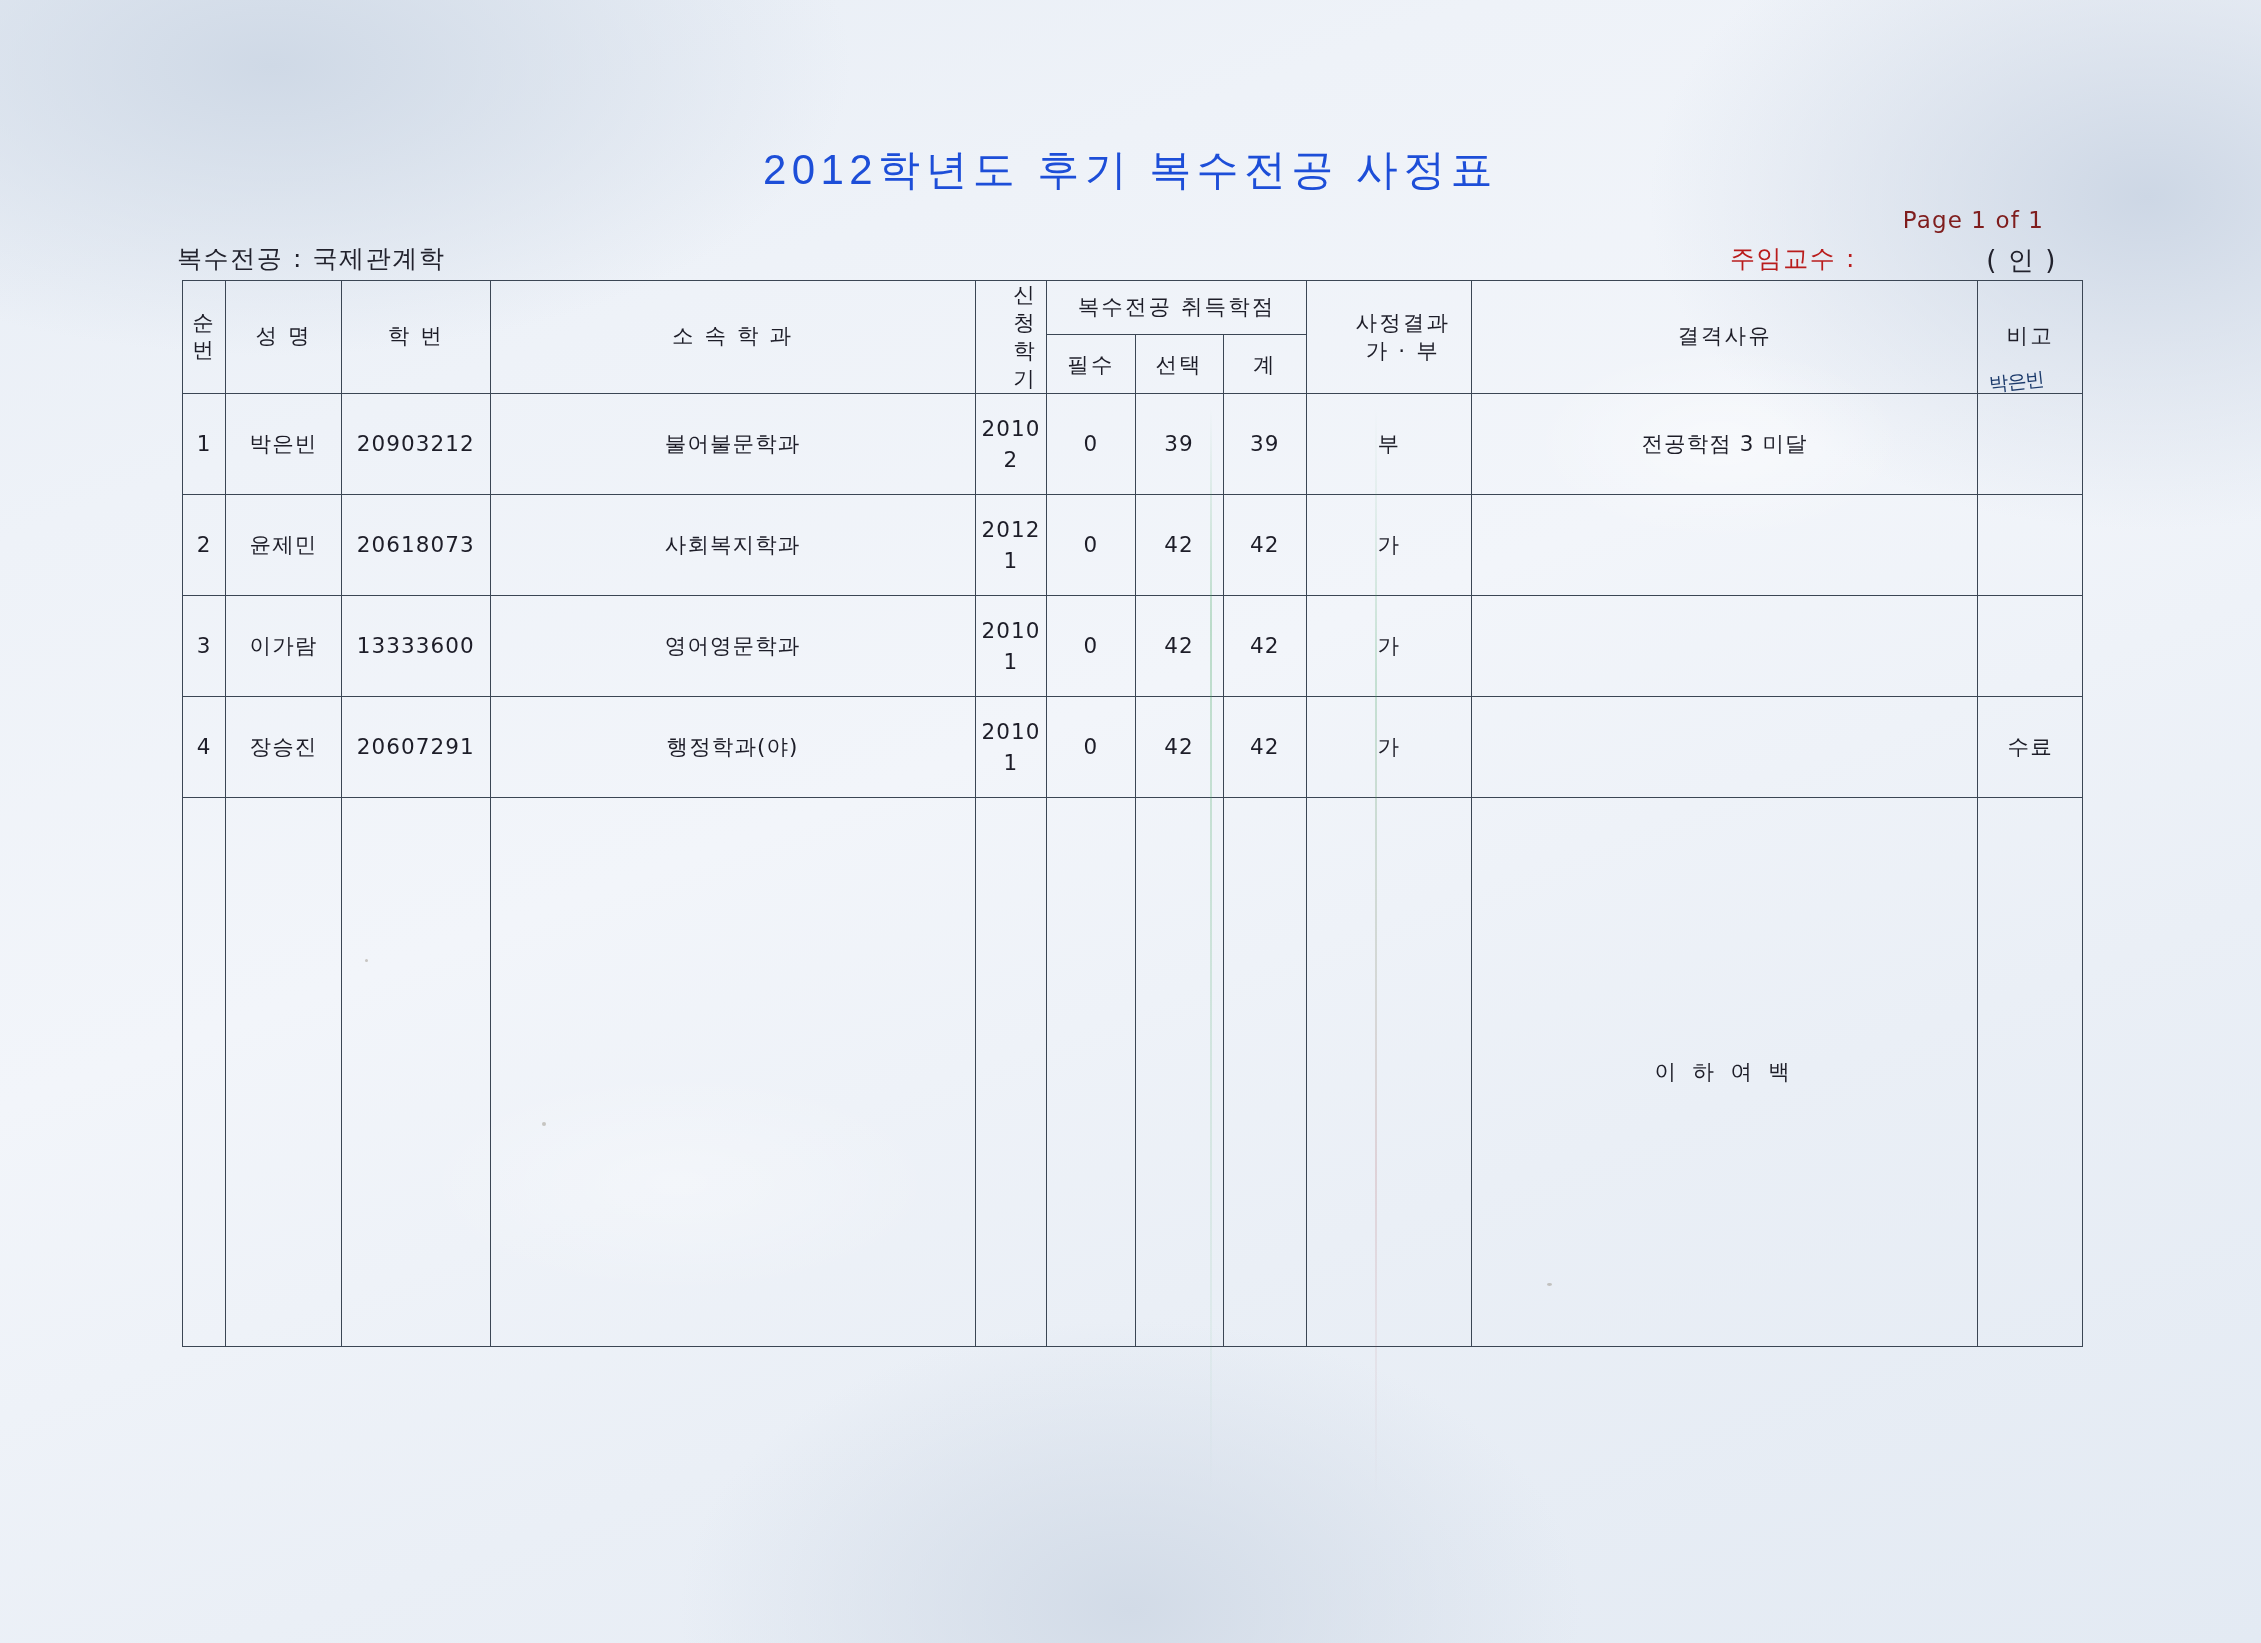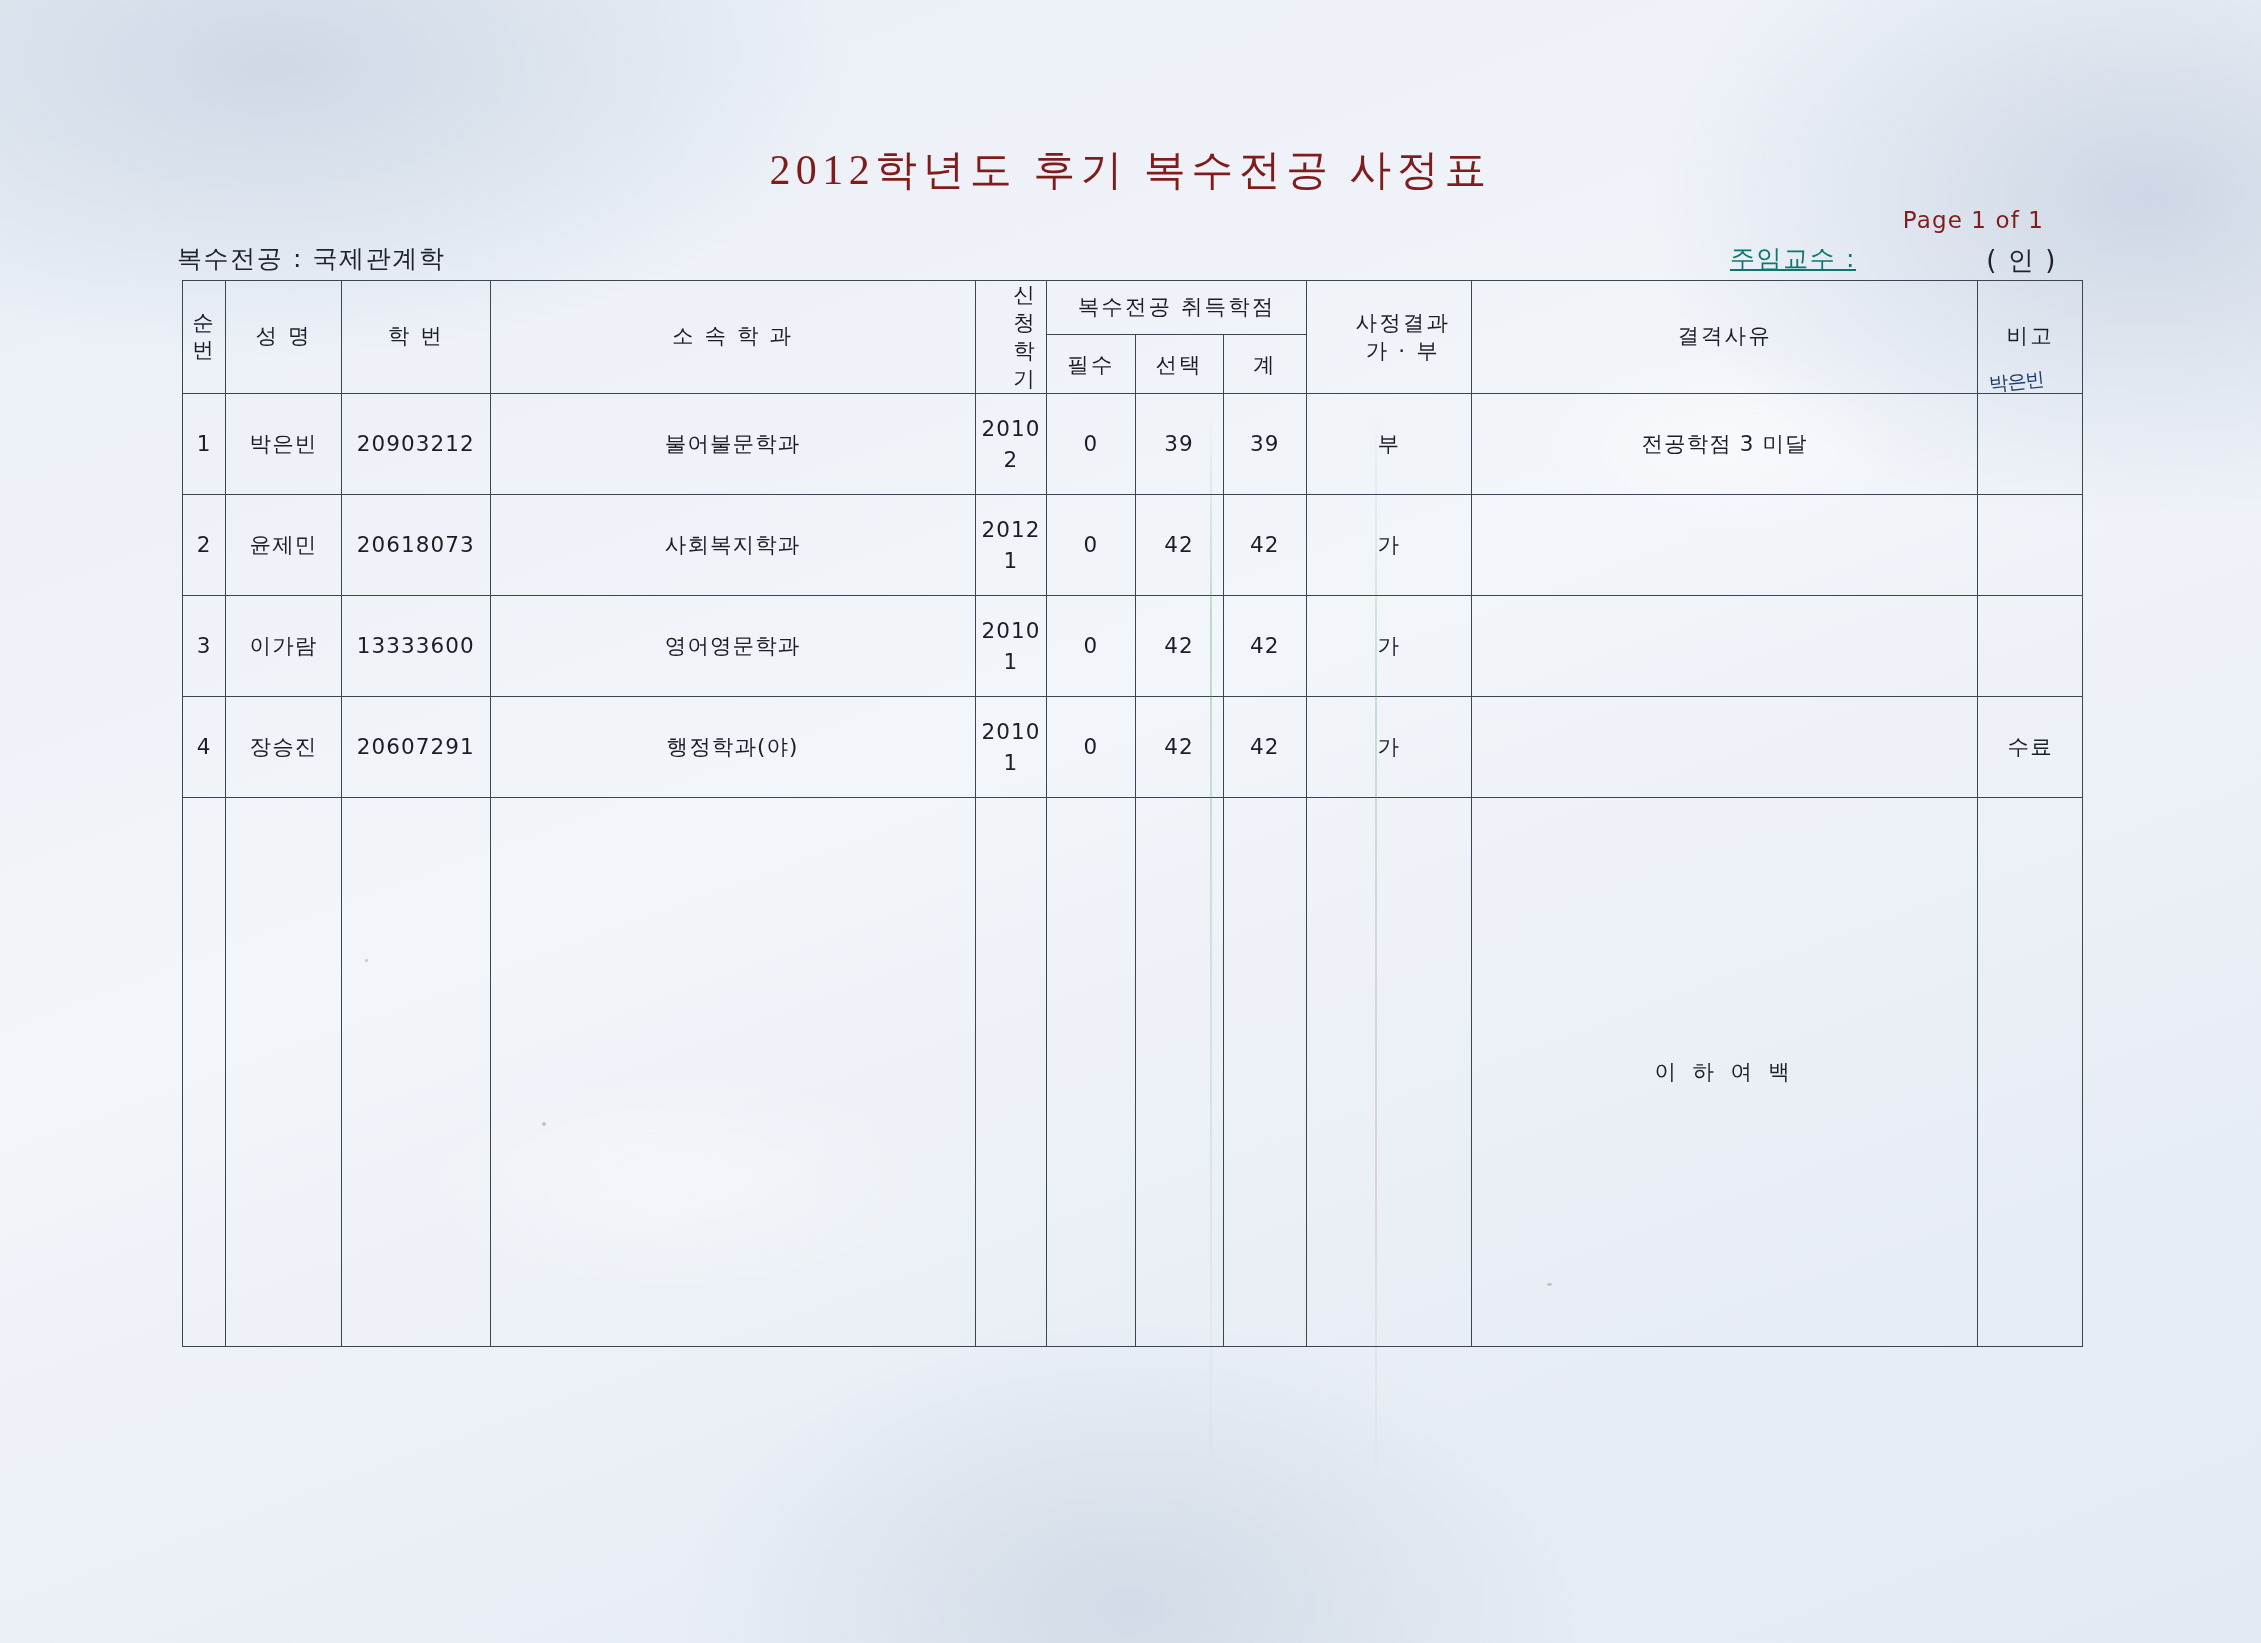--- a/index.html
+++ b/index.html
@@ -37,22 +37,22 @@
     pointer-events: none;
   }
 
   .page-title {
     position: absolute;
     left: 0; right: 0;
     top: 142px;
     text-align: center;
     font-size: 42px;
     letter-spacing: 5.4px;
-    color: #7f1d1d;
-    font-family: Liberation Serif, serif;
+    color: #1d4ed8;
+    font-family: Liberation Sans, sans-serif;
   }
 
   .page-indicator {
     position: absolute;
     right: 217px;
     top: 207px;
     font-size: 23px;
     letter-spacing: 1.1px;
     color: #7f1d1d;
   }
@@ -66,22 +66,21 @@
     color: #22222d;
     text-align: center;
   }
 
   .prof-line {
     position: absolute;
     right: 405px;
     top: 242px;
     font-size: 25px;
     letter-spacing: 1.6px;
-    color: #0f766e;
-    text-decoration: underline;
+    color: #b91c1c;
   }
 
   .seal-paren {
     position: absolute;
     right: 204px;
     top: 243px;
     font-size: 26px;
     letter-spacing: 1.6px;
     color: #22222d;
   }

